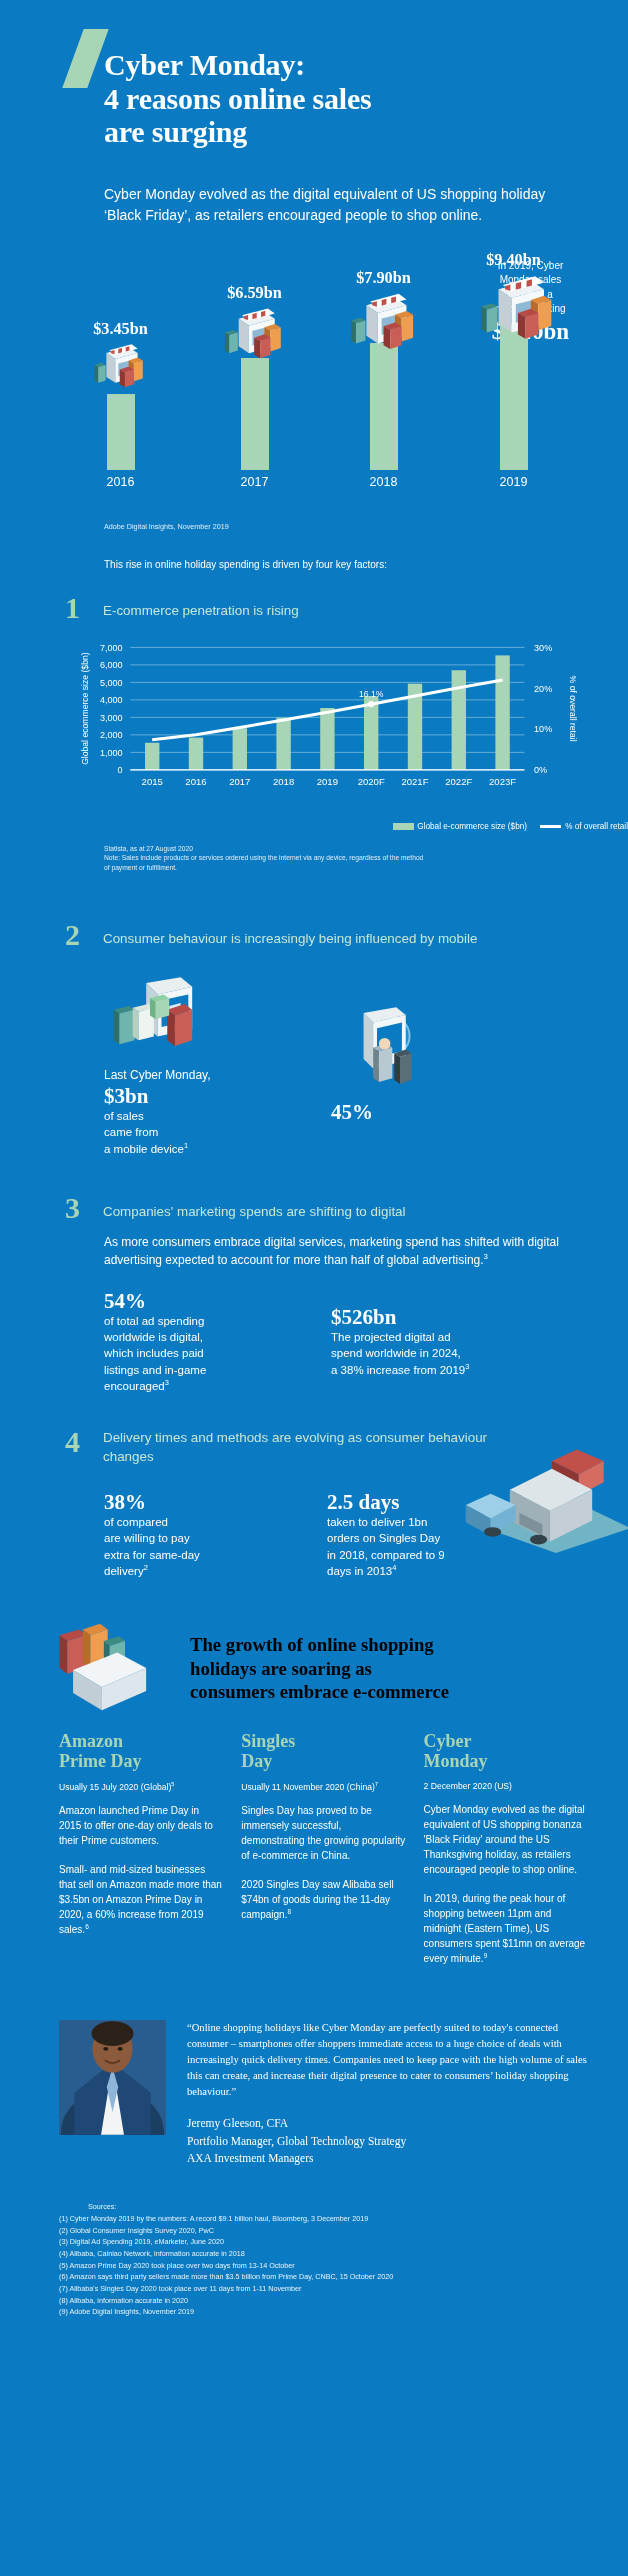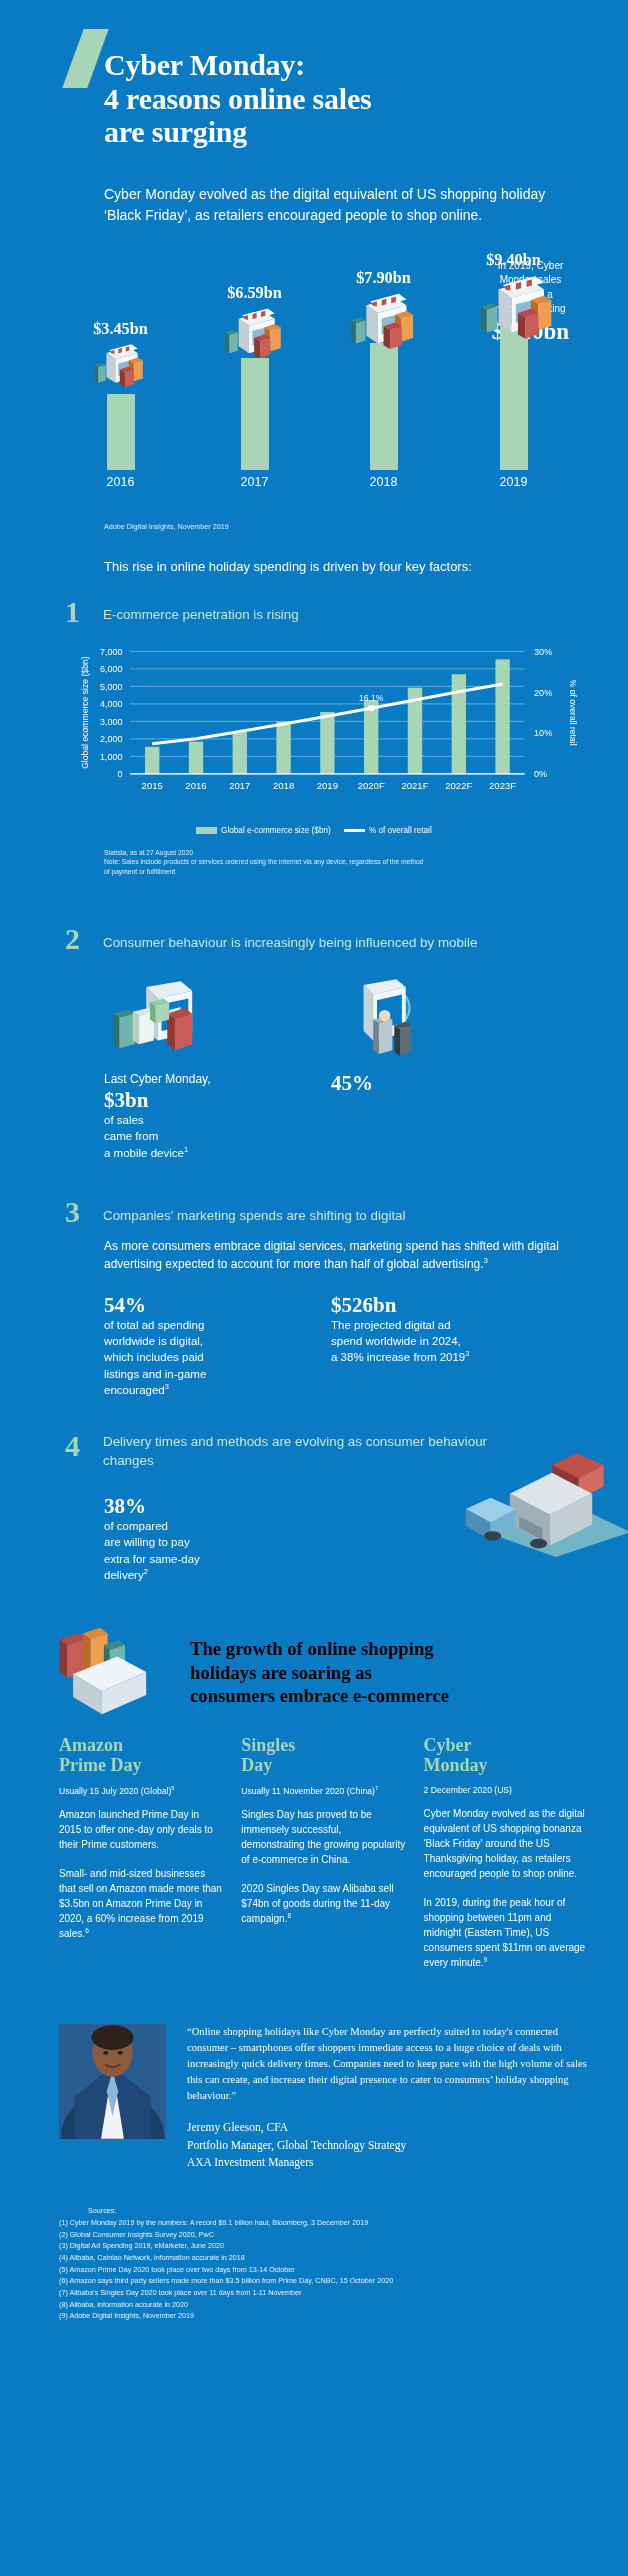--- a/index.html
+++ b/index.html
@@ -71,21 +71,21 @@
   .cm-col .yr {
     margin-top: 4.8px; font-size: 12.5px; color: #ffffff;
   }
   .shop { width: 69px; height: 59px; margin: 0 auto -5.8px auto; position: relative; }
 
   .src-small {
     font-size: 7.2px; color: #e2eef7; margin: 0 0 0 104px; line-height: 1.35;
   }
 
   .lead-line {
-    margin: 27px 0 0 104px; font-size: 13px; color: #ffffff; font-weight: 300;
+    margin: 27px 0 0 104px; font-size: 10px; color: #ffffff; font-weight: 300;
   }
 
   
   .sec-head { display: flex; align-items: flex-end; margin: 25px 0 0 65px; }
   .sec-num {
     font-family: "Liberation Serif", "DejaVu Serif", serif;
     font-weight: bold; font-size: 30px; color: #a8d5b5;
     line-height: 0.85; width: 38px; text-align: left;
   }
   .sec-title { font-size: 13.4px; color: #c8e6d3; font-weight: 300; padding-bottom: 1.9px; }
@@ -93,32 +93,32 @@
   .sec-body {
     margin: 13.4px 0 0 104px; width: 461px;
     font-size: 12px; line-height: 1.45; color: #ffffff; font-weight: 300;
   }
   sup { font-size: 0.65em; vertical-align: super; }
 
   
   .chart-wrap { position: relative; margin: 13.4px 0 0 0; height: 182px; }
   .chart-svg { display: block; margin: 0 auto; }
   .chart-legend {
-    display: flex; justify-content: center; gap: 13.4px; align-items: center;
+    display: flex; justify-content: flex-end; gap: 13.4px; align-items: center;
     margin-top: 5.8px; font-size: 8.2px; color: #ffffff;
   }
   .legend-swatch { width: 21px; height: 6.7px; background: #a8d5b5; display: inline-block; margin-right: 3.8px; vertical-align: middle;}
   .legend-line { width: 21px; height: 2.9px; background: #ffffff; display: inline-block; margin-right: 3.8px; vertical-align: middle;}
   .chart-note {
     margin: 13.4px 0 0 104px; width: 451px;
     font-size: 6.7px; line-height: 1.4; color: #e2eef7;
   }
 
   
-  .stat-row { display: flex; margin-left: 104px; width: 461px; gap: 40px; margin-top: 13.4px; }
+  .stat-row { display: flex; margin-left: 104px; width: 461px; gap: 40px; margin-top: 13.4px; align-items: center; }
   .stat-col { width: 187px; }
   .stat-icon { height: 83px; margin-bottom: 11.5px; position: relative; }
   .stat-lead { font-size: 12px; color: #ffffff; font-weight: 300; line-height: 1.4;}
   .stat-big {
     font-family: "Liberation Serif", "DejaVu Serif", serif;
     font-weight: bold; font-size: 21px; color: #ffffff; line-height: 1.15;
   }
   .stat-sub { font-size: 11.5px; color: #ffffff; font-weight: 300; line-height: 1.42; }
 
   
@@ -536,20 +536,29 @@
     </div>
     <div class="stat-col">
       <div class="stat-big">38%</div>
       <div class="stat-sub">
         <span>of compared</span><br>
         <span>are willing to pay</span><br>
         <span>extra for same-day</span><br>
         <span>delivery</span><sup>2</sup>
       </div>
     </div>
+    <div class="stat-col">
+      <div class="stat-big">2.5 days</div>
+      <div class="stat-sub">
+        <span>taken to deliver 1bn</span><br>
+        <span>orders on Singles Day</span><br>
+        <span>in 2018, compared to 9</span><br>
+        <span>days in 2013</span><sup>4</sup>
+      </div>
+    </div>
   </div>
 
   <div class="growth">
     <div class="growth-art">
       <svg width="125" height="100" viewBox="0 0 130 104">
         <g transform="translate(4,6)">
           <polygon points="6,12 26,6 34,12 14,18" fill="#b64a46"></polygon>
           <polygon points="6,12 14,18 14,52 6,46" fill="#8f3733"></polygon>
           <polygon points="14,18 34,12 34,46 14,52" fill="#c95e57"></polygon>
         </g>

